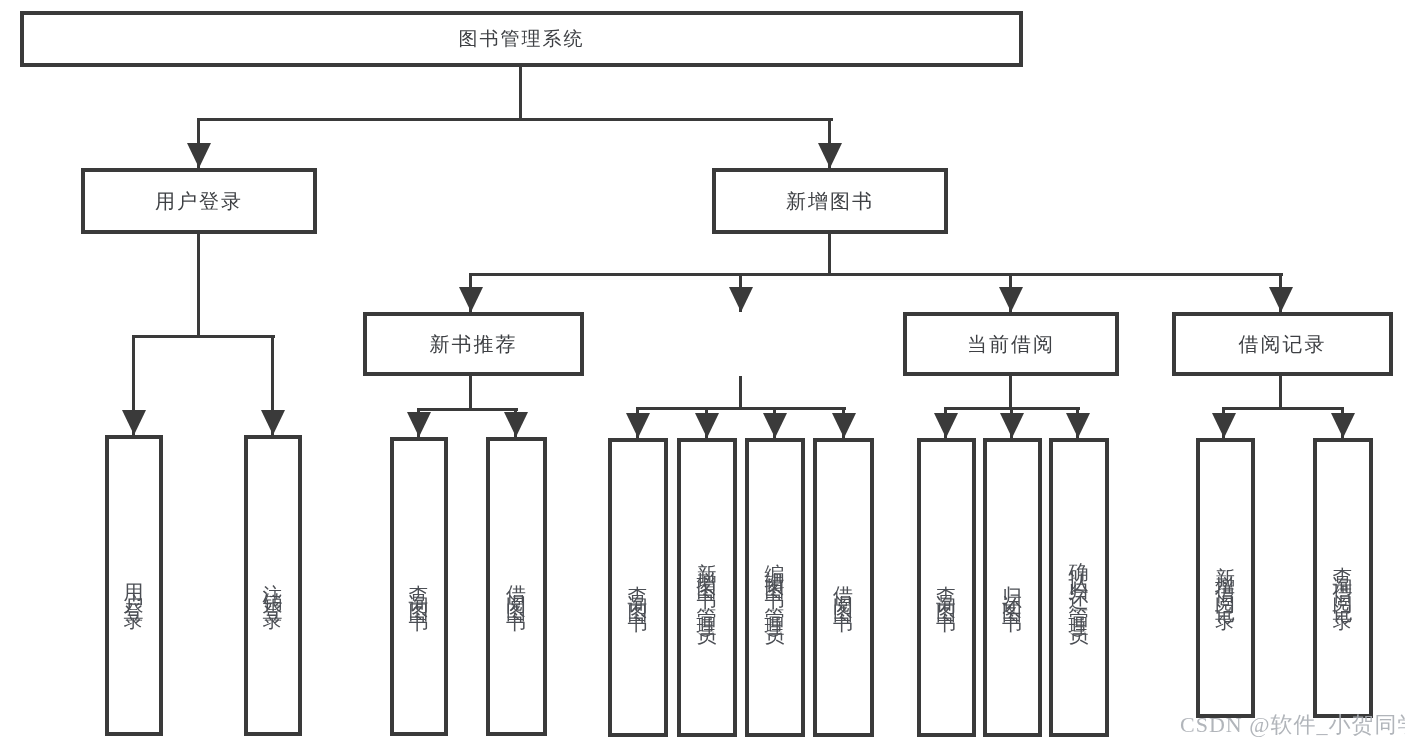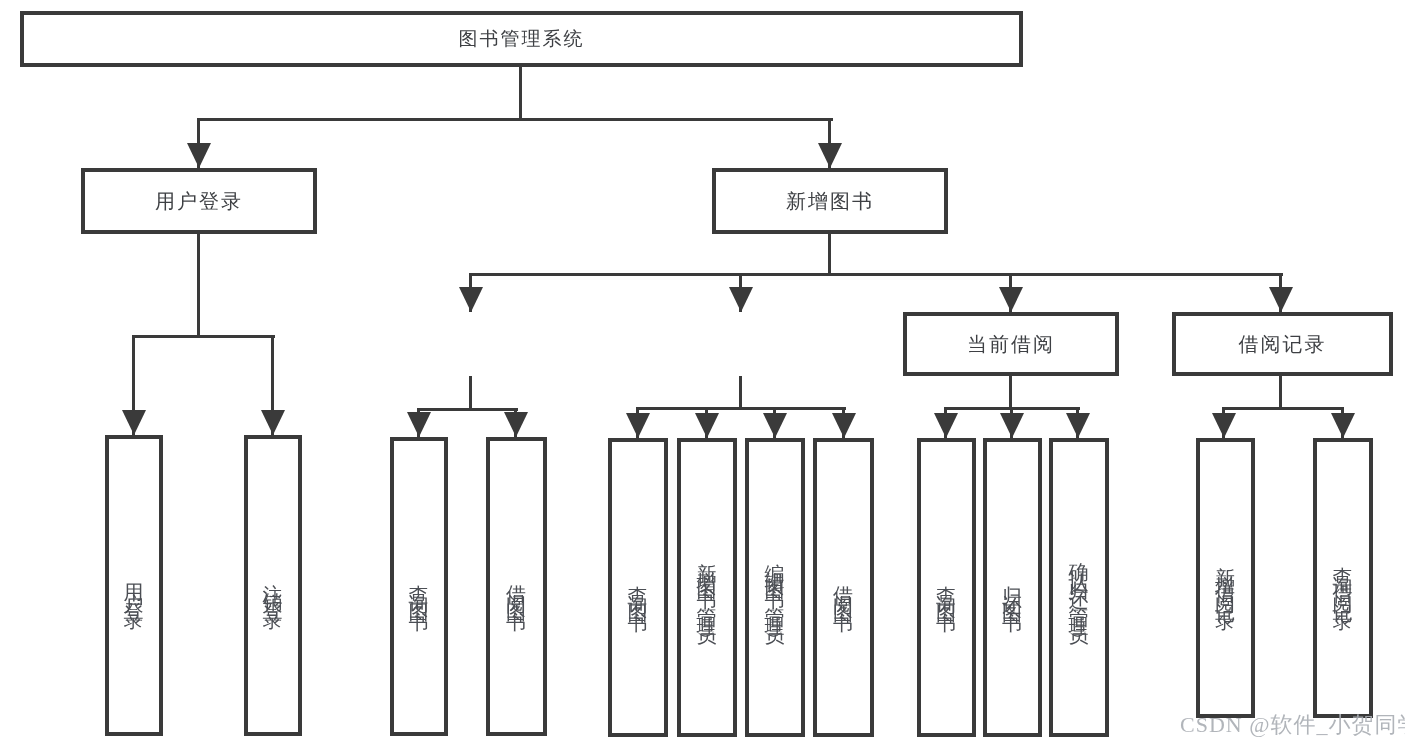--- a/index.html
+++ b/index.html
@@ -72,20 +72,23 @@
   <div class="hl" style="left:469px; top:273px; width:814px;"></div>
   <div class="vl" style="left:469px;  top:273px; height:39px;"></div>
   <div class="ar" style="left:459px;  top:287px;"></div>
   <div class="vl" style="left:739px;  top:273px; height:39px;"></div>
   <div class="ar" style="left:729px;  top:287px;"></div>
   <div class="vl" style="left:1009px; top:273px; height:39px;"></div>
   <div class="ar" style="left:999px;  top:287px;"></div>
   <div class="vl" style="left:1279px; top:273px; height:39px;"></div>
   <div class="ar" style="left:1269px; top:287px;"></div>
 
+  <div class="box" style="left:363px; top:312px; width:221px; height:64px;">
+    <span>新书推荐</span>
+  </div>
   <div class="box" style="left:1172px; top:312px; width:221px; height:64px;">
     <span>借阅记录</span>
   </div>
   <div class="box" style="left:903px; top:312px; width:216px; height:64px;">
     <span>当前借阅</span>
   </div>
 
   <div class="vl" style="left:469px; top:376px; height:32px;"></div>
   <div class="hl" style="left:417px; top:408px; width:101px;"></div>
   <div class="vl" style="left:417px; top:408px; height:29px;"></div>

